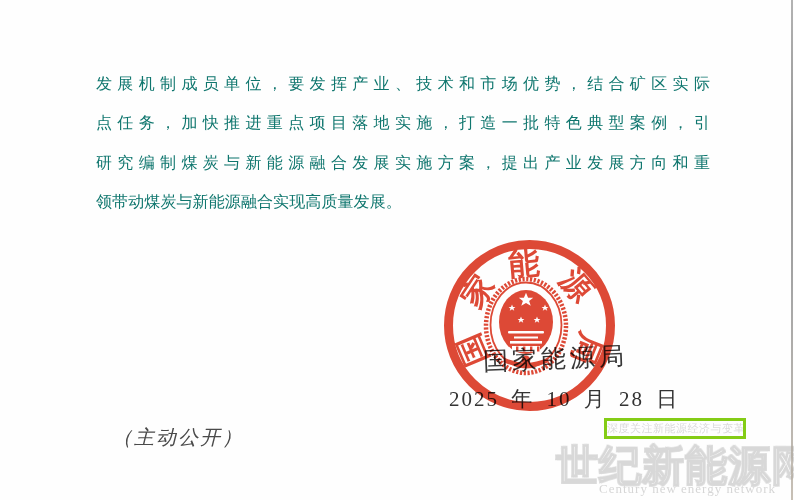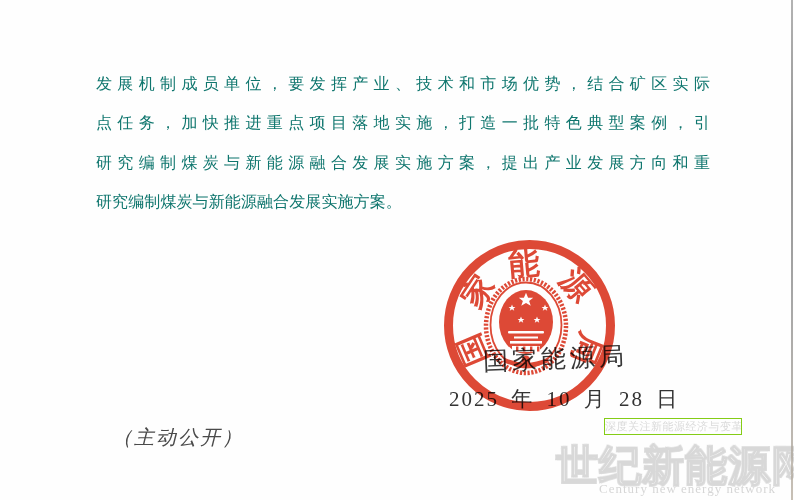--- a/index.html
+++ b/index.html
@@ -42,21 +42,21 @@
   .publish-note{
     position:absolute;left:112px;top:424px;
     font-size:20px;color:#4a4a4a;letter-spacing:2px;
     z-index:2;
     font-style:italic;
   }
   
   .wm-slogan{
     position:absolute;left:604px;top:418px;
     width:136px;height:15px;line-height:15px;
-    border:1px solid #84cc16;
+    border:3px solid #84cc16;
     font-size:11px;color:#dadada;letter-spacing:0.5px;
     text-align:center;white-space:nowrap;overflow:hidden;
     z-index:4;background:rgba(255,255,255,0.4);
     font-family:"Liberation Sans","DejaVu Sans",sans-serif;
   }
   .wm-title{
     position:absolute;left:556px;top:438px;
     font-size:42px;font-weight:bold;letter-spacing:1px;
     color:#ffffff;
     -webkit-text-stroke:1.2px #d8d8d8;
@@ -77,21 +77,21 @@
 </style>
 </head>
 <body>
 
 <div class="page">
 
   <div class="doc-body">
     <div class="doc-line">发展机制成员单位，要发挥产业、技术和市场优势，结合矿区实际</div>
     <div class="doc-line">点任务，加快推进重点项目落地实施，打造一批特色典型案例，引</div>
     <div class="doc-line">研究编制煤炭与新能源融合发展实施方案，提出产业发展方向和重</div>
-    <div class="doc-line last">研究编制煤炭与新能源融合发展实施方案。</div>
+    <div class="doc-line last">领带动煤炭与新能源融合实现高质量发展。</div>
   </div>
 
   <div class="agency-name">国家能源局</div>
 
   <div class="seal-date">2025 年 10 月 28 日</div>
 
   <svg class="seal" viewBox="0 0 226 200" xmlns="http://www.w3.org/2000/svg">
     <g fill="#dc3b26" font-family="'Liberation Serif','DejaVu Serif',serif">
 
       <circle cx="111.5" cy="99.5" r="81" fill="none" stroke="#dc3b26" stroke-width="9"></circle>

